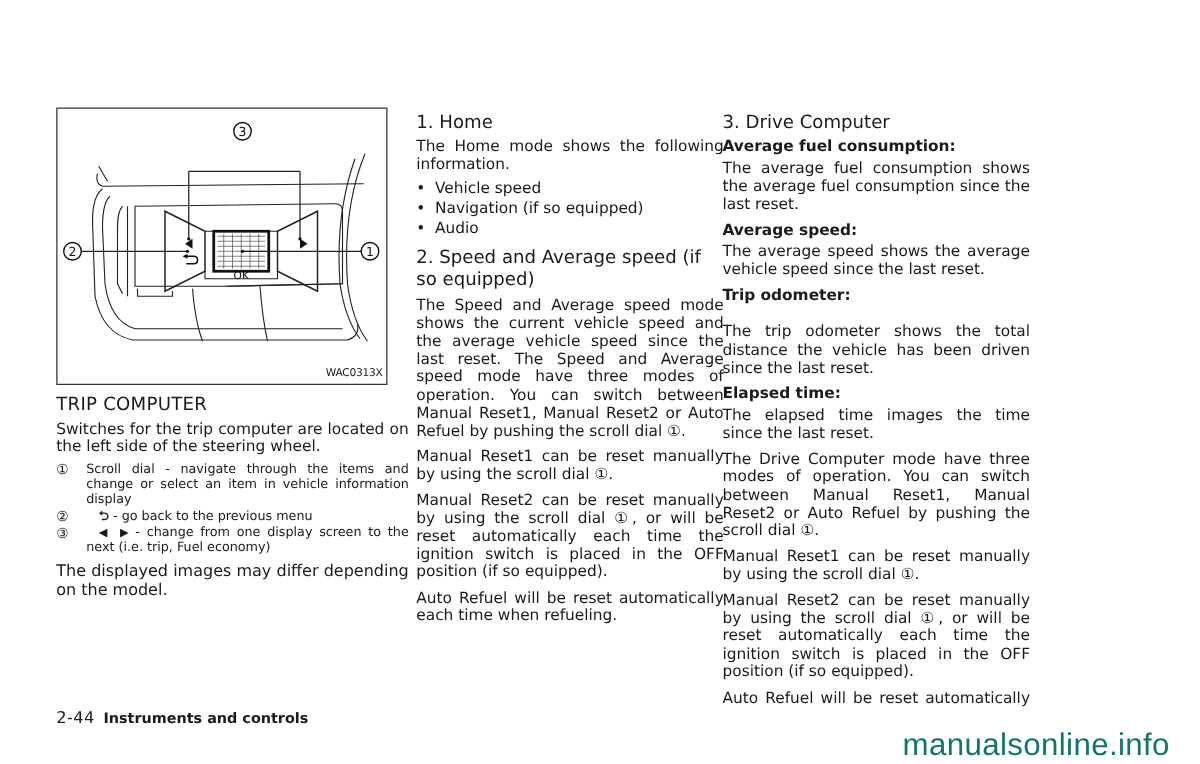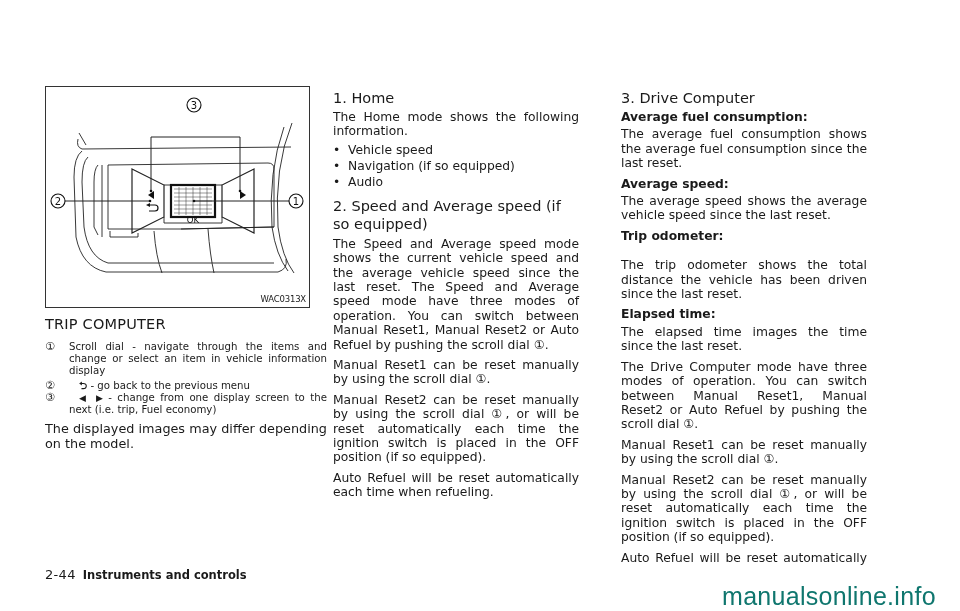--- a/index.html
+++ b/index.html
@@ -1,21 +1,21 @@
 <!DOCTYPE html>
 <html><head>
 <meta charset="utf-8">
 <style>
   html, body { margin: 0; padding: 0; background: #ffffff; }
   body { width: 960px; height: 611px; position: relative; overflow: hidden;
          font-family: "DejaVu Sans", sans-serif; color: #1a1a1a; }
   .col { position: absolute; top: 0; }
   .col1 { left: 45px; width: 282px; }
   .col2 { left: 333px; width: 246px; }
-  .col3 { left: 621px; width: 246px; }
+  .col3 { left: 578px; width: 246px; }
   p { margin: 0; font-size: 12.3px; line-height: 14.4px; text-align: justify; }
   .figure { position: absolute; left: 45px; top: 86px; width: 264px; width: 265px; height: 222px;
             border: 1.3px solid #333; box-sizing: border-box; background: #fff; }
   .figure svg { position: absolute; left: 0; top: 0; }
   .fig-code { position: absolute; right: 3px; bottom: 3px; font-size: 8.5px; letter-spacing: -0.2px; }
   .h-main { position: absolute; top: 316px; left: 45px; font-size: 14.5px; letter-spacing: 0.2px; }
   .h-sec { font-size: 14.5px; line-height: 18px; margin: 0; font-weight: normal; }
   .sub { font-weight: bold; font-size: 12.3px; line-height: 14.4px; margin: 0; }
   .gap4 { margin-top: 5px; }
   .gap6 { margin-top: 6px; }
@@ -103,20 +103,21 @@
       <text x="12" y="118">2</text>
       <text x="250" y="118">1</text>
       <text x="147" y="136" font-size="8.5">OK</text>
     </g>
   </svg>
   <span class="fig-code">WAC0313X</span>
 </div>
 
 <div class="h-main">TRIP COMPUTER</div>
 <div class="col col1" style="top:336px;">
+  <p>Switches for the trip computer are located on the left side of the steering wheel.</p>
   <div class="callout gap4">
     <span class="num">①</span>
     <div>Scroll dial - navigate through the items and change or select an item in vehicle information display</div>
   </div>
   <div class="callout" style="margin-top:2px;">
     <span class="num">②</span>
     <span style="padding-left:10px;font-weight:bold;">⮌</span><span> - go back to the previous menu</span>
   </div>
   <div class="callout">
     <span class="num">③</span>

